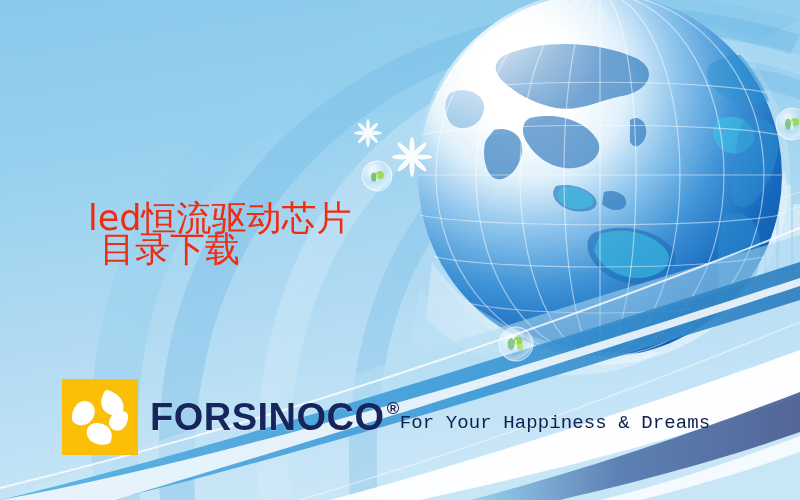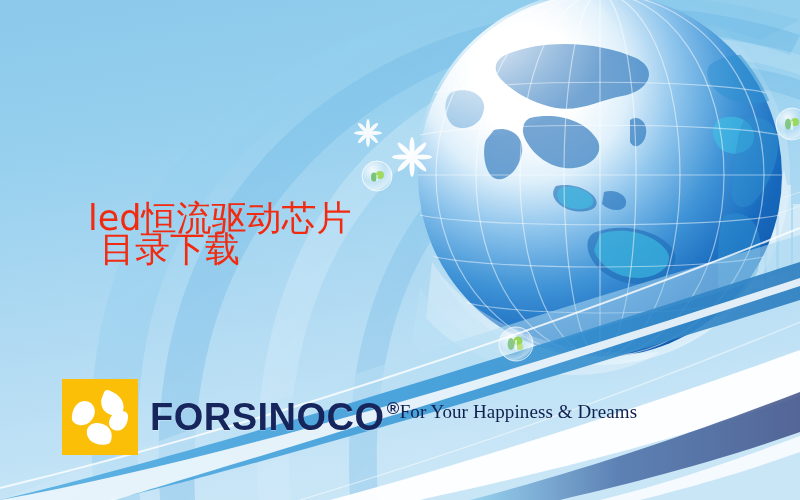--- a/index.html
+++ b/index.html
@@ -62,23 +62,23 @@
     text-shadow:0 1px 0 rgba(255,255,255,.25);
   }
   .logo-reg{
     font-size:17px;
     line-height:1;
     margin-left:2px;
     margin-top:2px;
   }
   .logo-tag{
     color:#10204e;
-    font-family:Liberation Serif, serif;
+    font-family:Liberation Mono, monospace;
     font-size:19px;
-    margin-top:4px;
+    margin-top:16px;
     letter-spacing:0.1px;
   }
 </style>
 </head>
 <body>
 
 <div id="banner">
 
   <svg id="bg-svg" viewBox="0 0 800 500" preserveAspectRatio="none" aria-hidden="true">
     <defs>

